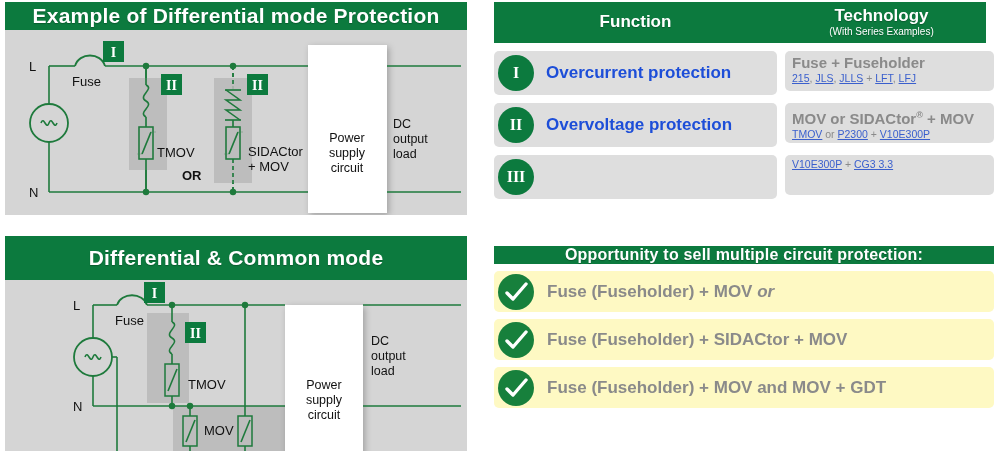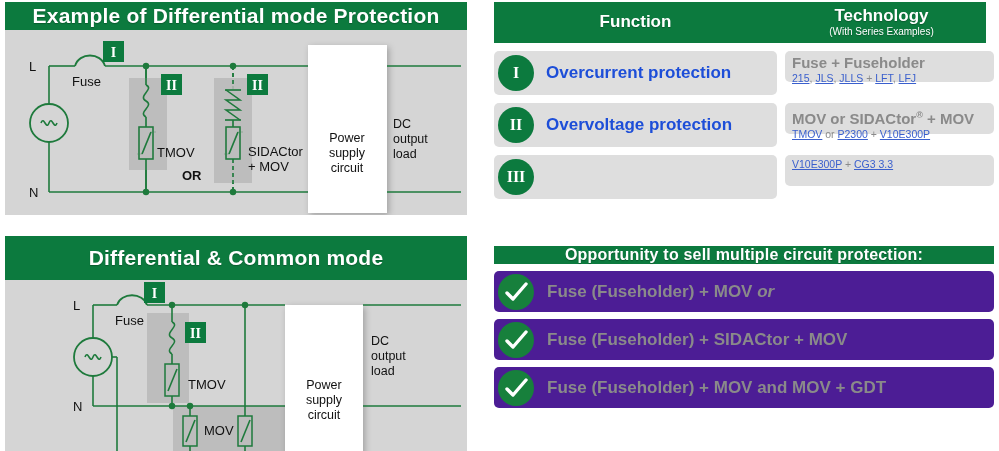--- a/index.html
+++ b/index.html
@@ -38,32 +38,32 @@
   .th-tech{width:209px;}
 
   .trow{display:flex;gap:8px;margin-top:8px;align-items:stretch;}
   .func-cell{width:283px;background:#dedede;border-radius:5px;
              display:flex;align-items:center;height:44px;position:relative;}
   .badge{width:36px;height:36px;border-radius:50%;background:#0c7a3e;color:#fff;
          display:flex;align-items:center;justify-content:center;
          font-family:"Liberation Serif","DejaVu Serif",serif;font-weight:bold;
          font-size:16px;margin-left:4px;flex:0 0 auto;}
   .func-label{color:#1d4ed8;font-weight:bold;font-size:17px;margin-left:12px;}
-  .tech-cell{width:209px;background:#dedede;border-radius:5px;height:31px;
+  .tech-cell{width:209px;background:#dedede;border-radius:5px;height:40px;
              padding:3px 16px 0 7px;box-sizing:border-box;}
   .tech-main{color:#8a8a8a;font-weight:bold;font-size:15px;line-height:18px;
              white-space:nowrap;}
   .tech-sub{font-size:10.5px;line-height:13px;color:#8a8a8a;white-space:nowrap;}
   .tech-sub a{color:#3a5fcd;text-decoration:underline;}
   .sup{font-size:9px;vertical-align:super;}
 
   
   #opportunity{left:494px;top:236px;width:500px;}
   #opportunity .bar-header{height:18px;font-size:16px;border-radius:0;margin-top:10px;}
-  .opp-row{display:flex;align-items:center;background:#4c1d95;border-radius:5px;
+  .opp-row{display:flex;align-items:center;background:#fef9c3;border-radius:5px;
            height:41px;margin-top:7px;}
   .check{width:36px;height:36px;border-radius:50%;background:#17803c;
          margin-left:4px;flex:0 0 auto;position:relative;}
   .check svg{position:absolute;left:7px;top:8px;}
   .opp-label{color:#8a8a8a;font-weight:bold;font-size:17px;margin-left:13px;
              white-space:nowrap;}
   .opp-label i{font-style:italic;}
 </style>
 </head>
 <body>

